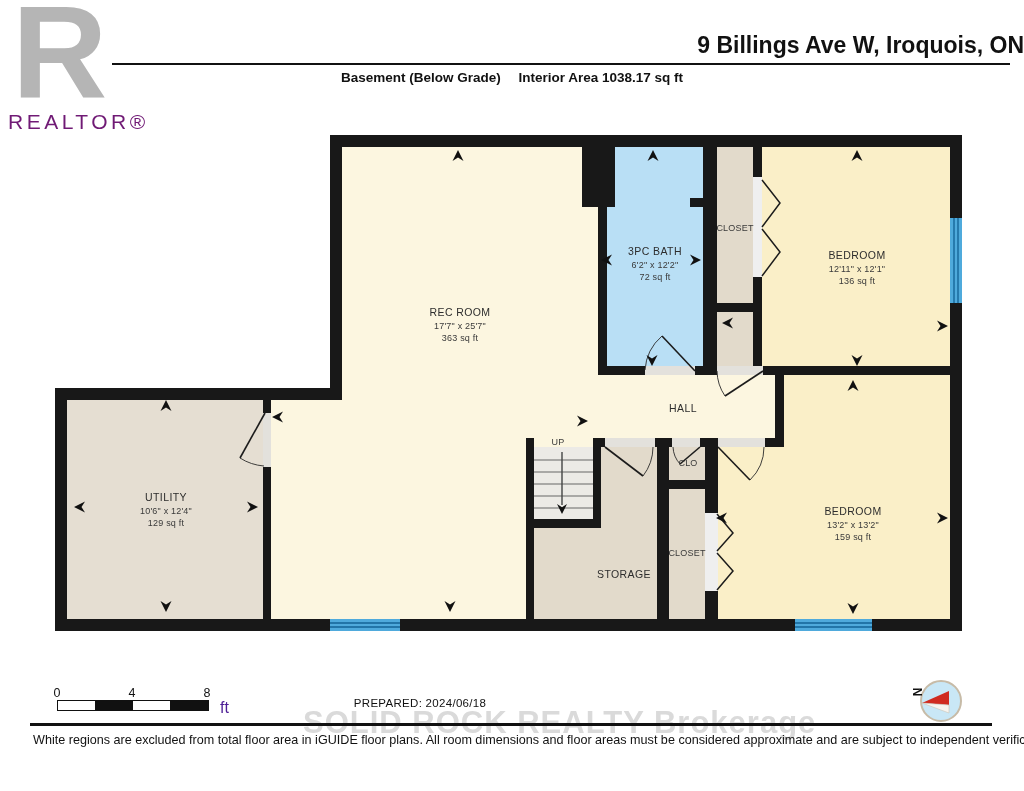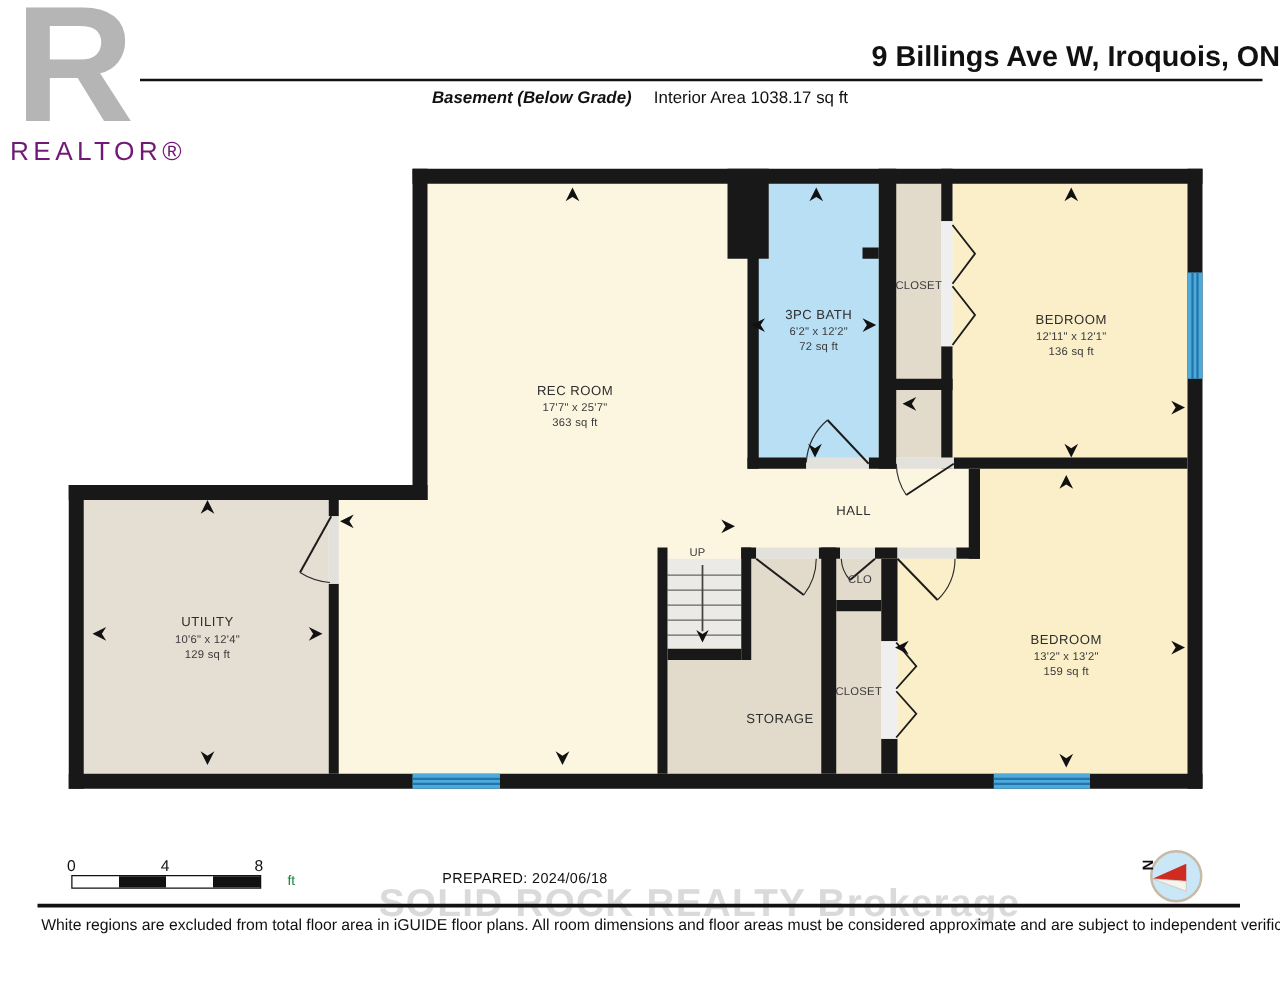--- a/index.html
+++ b/index.html
@@ -8,22 +8,22 @@
   
   .logo-r{position:absolute;left:12px;top:-14px;font-size:132px;font-weight:bold;
           color:#b5b5b5;line-height:1;letter-spacing:0;}
   .logo-text{position:absolute;left:8px;top:110px;font-size:21px;color:#701a75;
              letter-spacing:3.5px;}
   .title{position:absolute;left:0;top:32px;width:1024px;text-align:right;
          font-size:23px;font-weight:bold;color:#111;}
   .title-rule{position:absolute;left:112px;top:63px;width:898px;height:2px;background:#111;}
   .subtitle{position:absolute;left:0;top:70px;width:1024px;text-align:center;
             font-size:13.5px;color:#111;}
-  .subtitle .floor{font-weight:bold;font-style:italic;}
-  .subtitle .iarea{margin-left:14px;font-weight:normal;}
+  .subtitle .floor{font-weight:bold;}
+  .subtitle .iarea{margin-left:14px;font-weight:bold;}
   
   .plan{position:absolute;left:0;top:0;width:1024px;height:791px;}
   .wall{fill:#181818;}
   .sill{fill:#e3e1dc;}
   .open{fill:#efefef;}
   .f-cream{fill:#fcf6e0;}
   .f-bed{fill:#faefc8;}
   .f-bath{fill:#b9dff5;}
   .f-util{fill:#e5ded2;}
   .f-beige{fill:#e2dacb;}
@@ -36,21 +36,21 @@
   .win{fill:#4faadc;}
   .winline{stroke:#2275a8;stroke-width:1.8;fill:none;}
   .rm-name{font-size:10.5px;fill:#2d2d2d;text-anchor:middle;letter-spacing:.4px;}
   .rm-sub{font-size:9px;fill:#3a3a3a;text-anchor:middle;letter-spacing:.2px;}
   .stair-arrow{stroke:#444;stroke-width:1.4;fill:none;}
   
   .tick{position:absolute;top:686px;width:14px;text-align:center;font-size:12.5px;color:#111;}
   .scalebar{position:absolute;left:57px;top:700px;width:150px;height:9px;
             border:1.5px solid #111;box-sizing:content-box;
             background:linear-gradient(90deg,#fff 0 25%,#111 25% 50%,#fff 50% 75%,#111 75% 100%);}
-  .ft-label{position:absolute;left:230px;top:699px;font-size:11px;color:#15803d;}
+  .ft-label{position:absolute;left:220px;top:699px;font-size:16px;color:#4c1d95;}
   .prepared{position:absolute;left:0;top:697px;width:840px;text-align:center;
             font-size:11.5px;color:#111;letter-spacing:.3px;}
   .watermark{position:absolute;left:303px;top:705px;font-size:31px;color:#dadada;
              font-weight:600;letter-spacing:1px;z-index:1;white-space:nowrap;}
   .bottom-rule{position:absolute;left:30px;top:723px;width:962px;height:3px;background:#111;z-index:2;}
   .disclaimer{position:absolute;left:33px;top:733px;font-size:12.6px;color:#111;
               white-space:nowrap;z-index:3;}
 </style>
 </head>
 <body>

